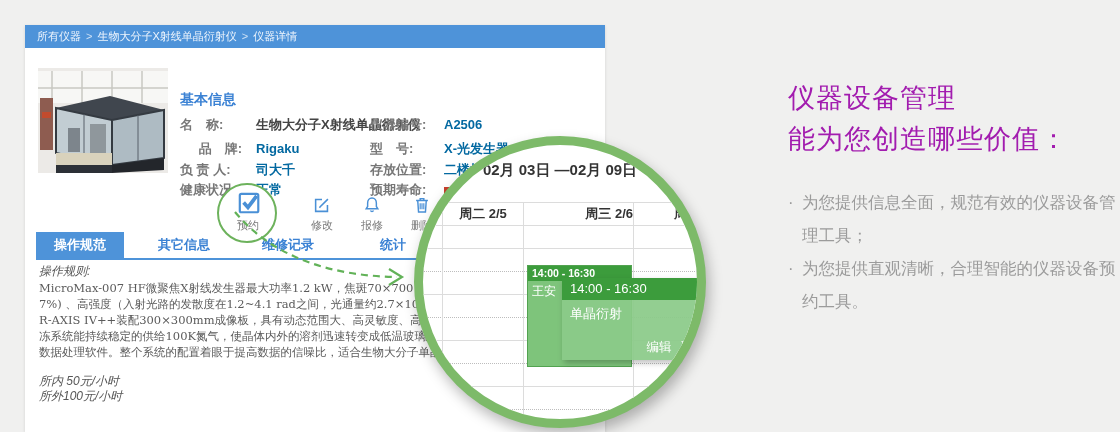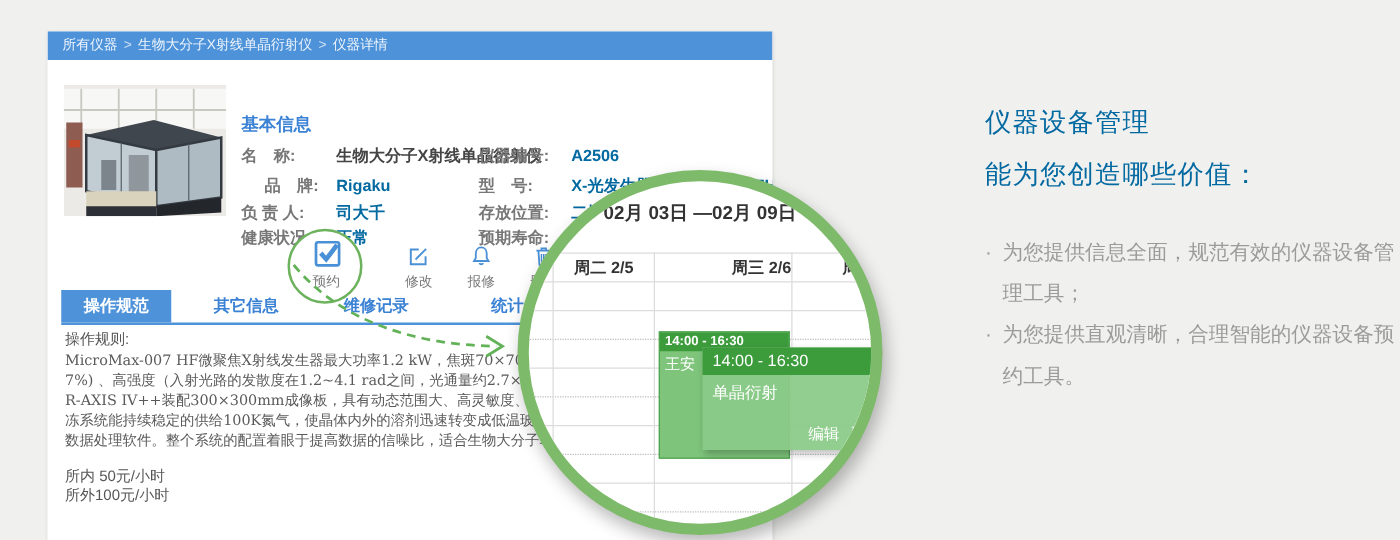--- a/index.html
+++ b/index.html
@@ -1,19 +1,19 @@
 <!DOCTYPE html>
 <html><head>
 <meta charset="utf-8">
 <style>
   html,body{margin:0;padding:0;background:#f0f0ef;font-family:"Liberation Sans",sans-serif;}
   .stage{position:relative;width:1120px;height:432px;overflow:hidden;background:#f0f0ef;}
 
   
-  .card{position:absolute;left:38px;top:25px;width:580px;height:407px;background:#ffffff;overflow:hidden;box-shadow:0 1px 3px rgba(0,0,0,.12);}
+  .card{position:absolute;left:25px;top:25px;width:580px;height:407px;background:#ffffff;overflow:hidden;box-shadow:0 1px 3px rgba(0,0,0,.12);}
   .topbar{position:absolute;left:0;top:0;width:100%;height:23px;background:#4e93d9;color:#eef5fd;font-size:11px;line-height:23px;padding-left:12px;box-sizing:border-box;white-space:nowrap;}
   .topbar .sep{margin:0 5px;color:#cfe2f6;}
   .topbar a{color:#eef5fd;text-decoration:none;}
 
   .photo{position:absolute;left:13px;top:43px;width:130px;height:105px;}
 
   .info-title{position:absolute;left:155px;top:66px;color:#3b82d4;font-weight:bold;font-size:14px;}
   .frow{position:absolute;font-size:13px;white-space:nowrap;font-weight:bold;}
   .frow .lbl{color:#777;display:inline-block;}
   .frow .val{color:#0369a1;margin-left:14px;}
@@ -34,21 +34,21 @@
   .action svg{display:block;margin:0 auto;}
 
   
   .tabs{position:absolute;left:11px;top:207px;width:560px;height:26px;border-bottom:2px solid #4e93d9;display:flex;gap:16px;}
   .tab{font-size:13px;font-weight:bold;color:#3b82d4;line-height:26px;padding:0 18px;white-space:nowrap;cursor:pointer;}
   .tab.active{background:#4e93d9;color:#ffffff;}
   .tab-stat{margin-left:14px;}
 
   
   .content{position:absolute;left:14px;top:238px;width:566px;font-size:12px;color:#555;}
-  .content .ln{line-height:17px;white-space:nowrap;}
+  .content .ln{line-height:17px;white-space:nowrap;font-style:italic;}
   .content .tech{font-family:"DejaVu Serif","Liberation Serif",serif;font-size:11.5px;line-height:16px;color:#5a5a5a;white-space:nowrap;}
   .content .gap{height:14px;}
   .content .fee{line-height:15px;}
 
   
   .magcircle{position:absolute;left:414px;top:136px;width:274px;height:274px;border:9px solid #7dba69;border-radius:50%;background:#ffffff;overflow:hidden;z-index:5;box-shadow:3px 7px 14px rgba(0,0,0,.28);}
   .cal-title{position:absolute;left:0;top:16px;width:274px;text-align:center;font-size:15px;font-weight:bold;color:#333;}
   .vline{position:absolute;top:57px;bottom:0;width:1px;background:#dcdcdc;}
   .hline{position:absolute;left:0;width:274px;height:0;border-top:1px solid #dcdcdc;}
   .hline.dot{border-top:1px dotted #bdbdbd;}
@@ -62,21 +62,21 @@
   .popup-head{background:#3c9c3c;color:#fff;font-size:13px;height:22px;line-height:22px;padding-left:8px;}
   .popup-body{color:#fff;font-size:13px;padding:5px 0 0 8px;}
   .popup-foot{position:absolute;right:8px;bottom:4px;color:#fff;font-size:12.5px;}
   .popup-foot span{cursor:pointer;margin-left:6px;}
 
   
   .arrow{position:absolute;left:225px;top:200px;z-index:4;}
 
   
   .promo{position:absolute;left:788px;top:78px;width:330px;}
-  .promo-h{font-size:21px;color:#0369a1;line-height:41px;font-weight:normal;letter-spacing:1px;}
+  .promo-h{font-size:27px;color:#a21caf;line-height:41px;font-weight:normal;letter-spacing:1px;}
   .promo-list{margin-top:26px;font-size:16.5px;color:#9b9b9b;line-height:33px;}
   .bullet-item{display:flex;}
   .bullet-dot{width:14px;flex:0 0 14px;}
 </style>
 </head>
 <body>
 
 <div class="stage">
 
   <div class="card">

